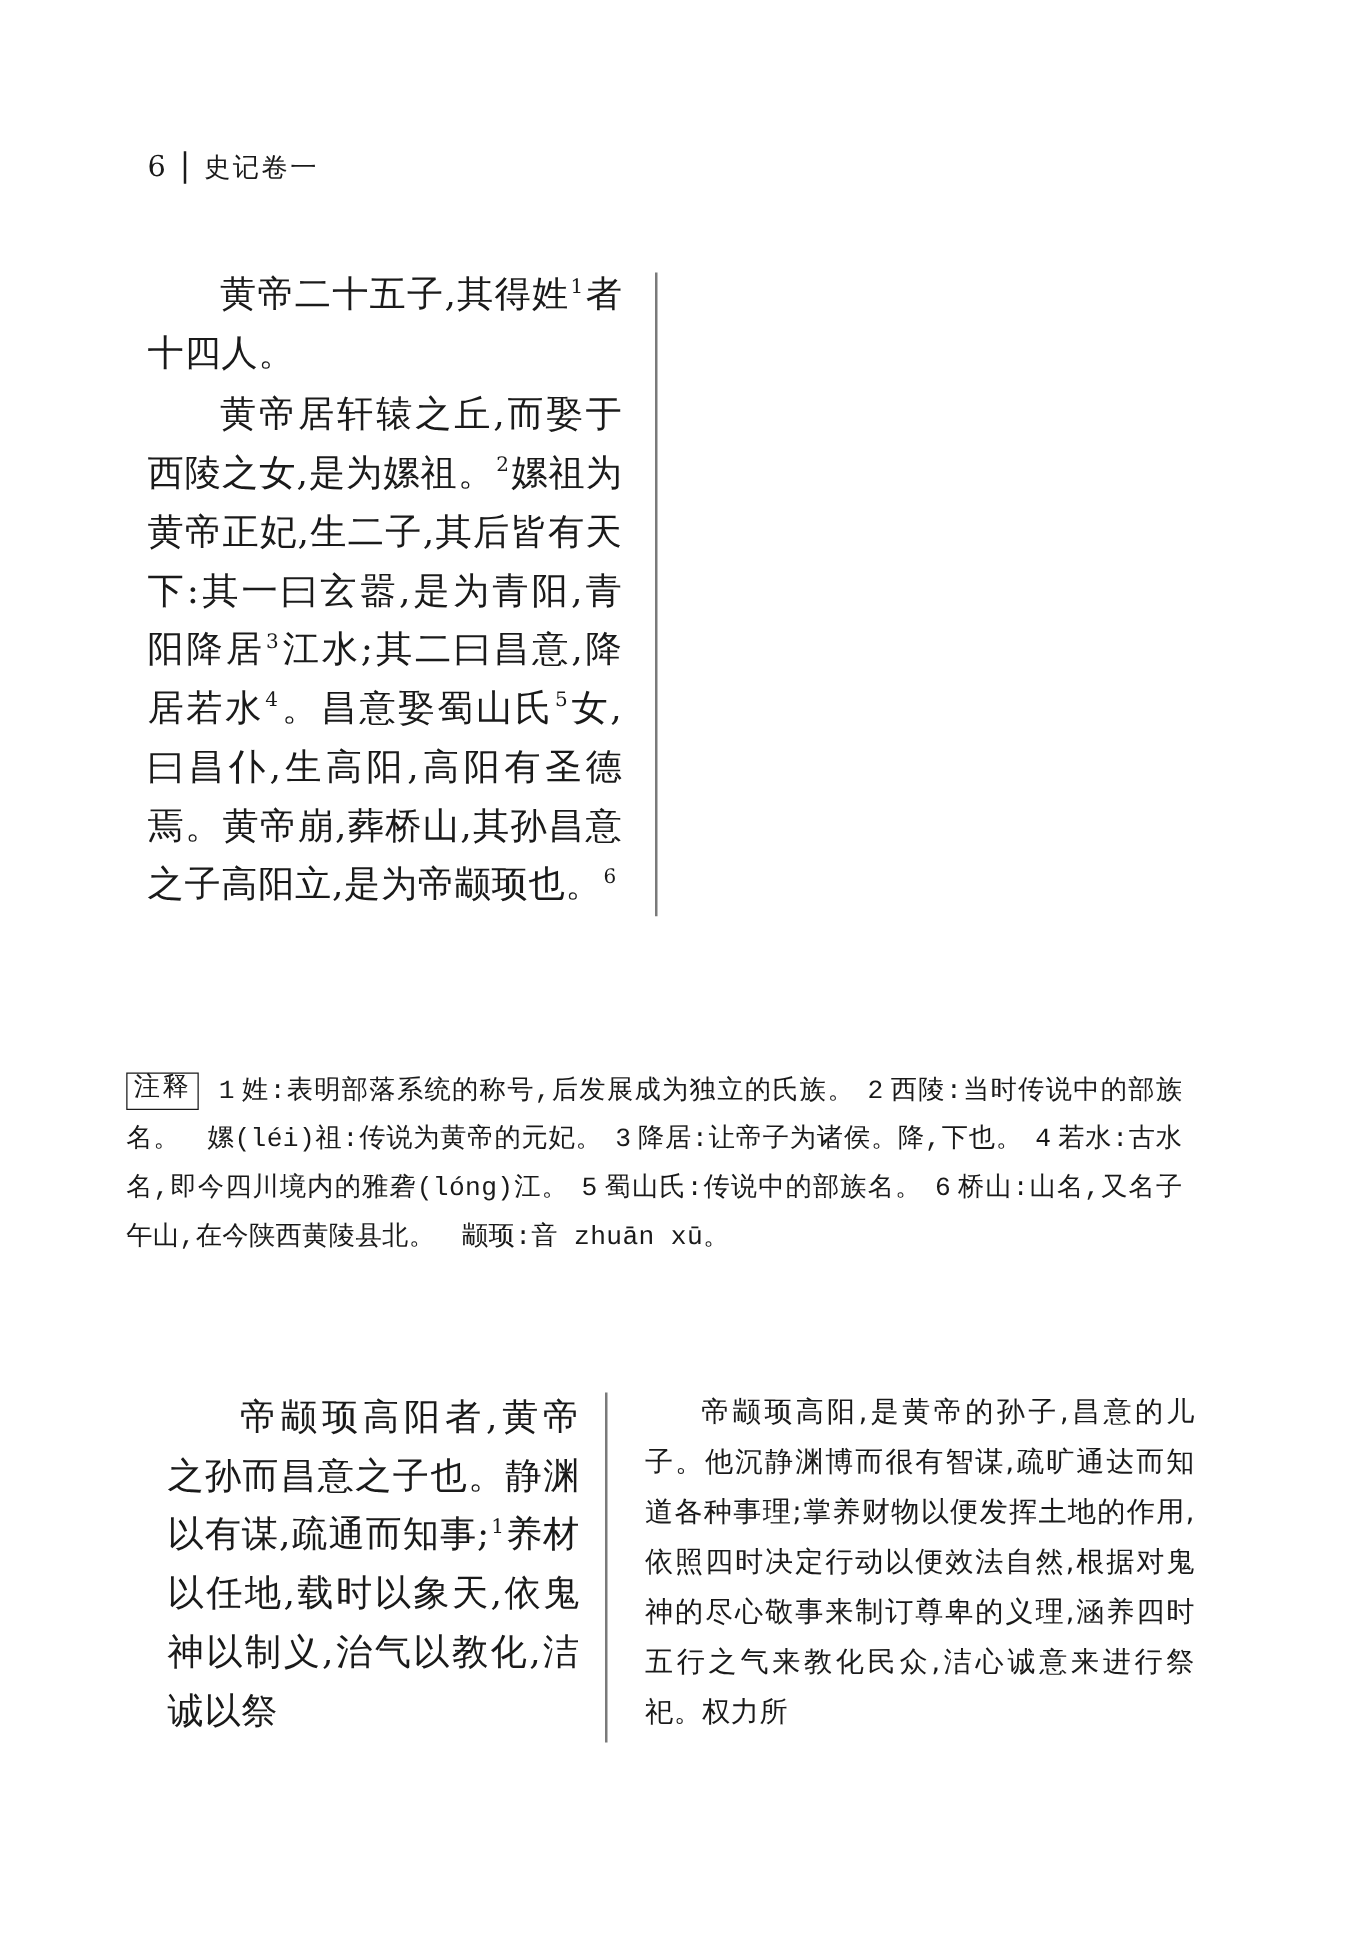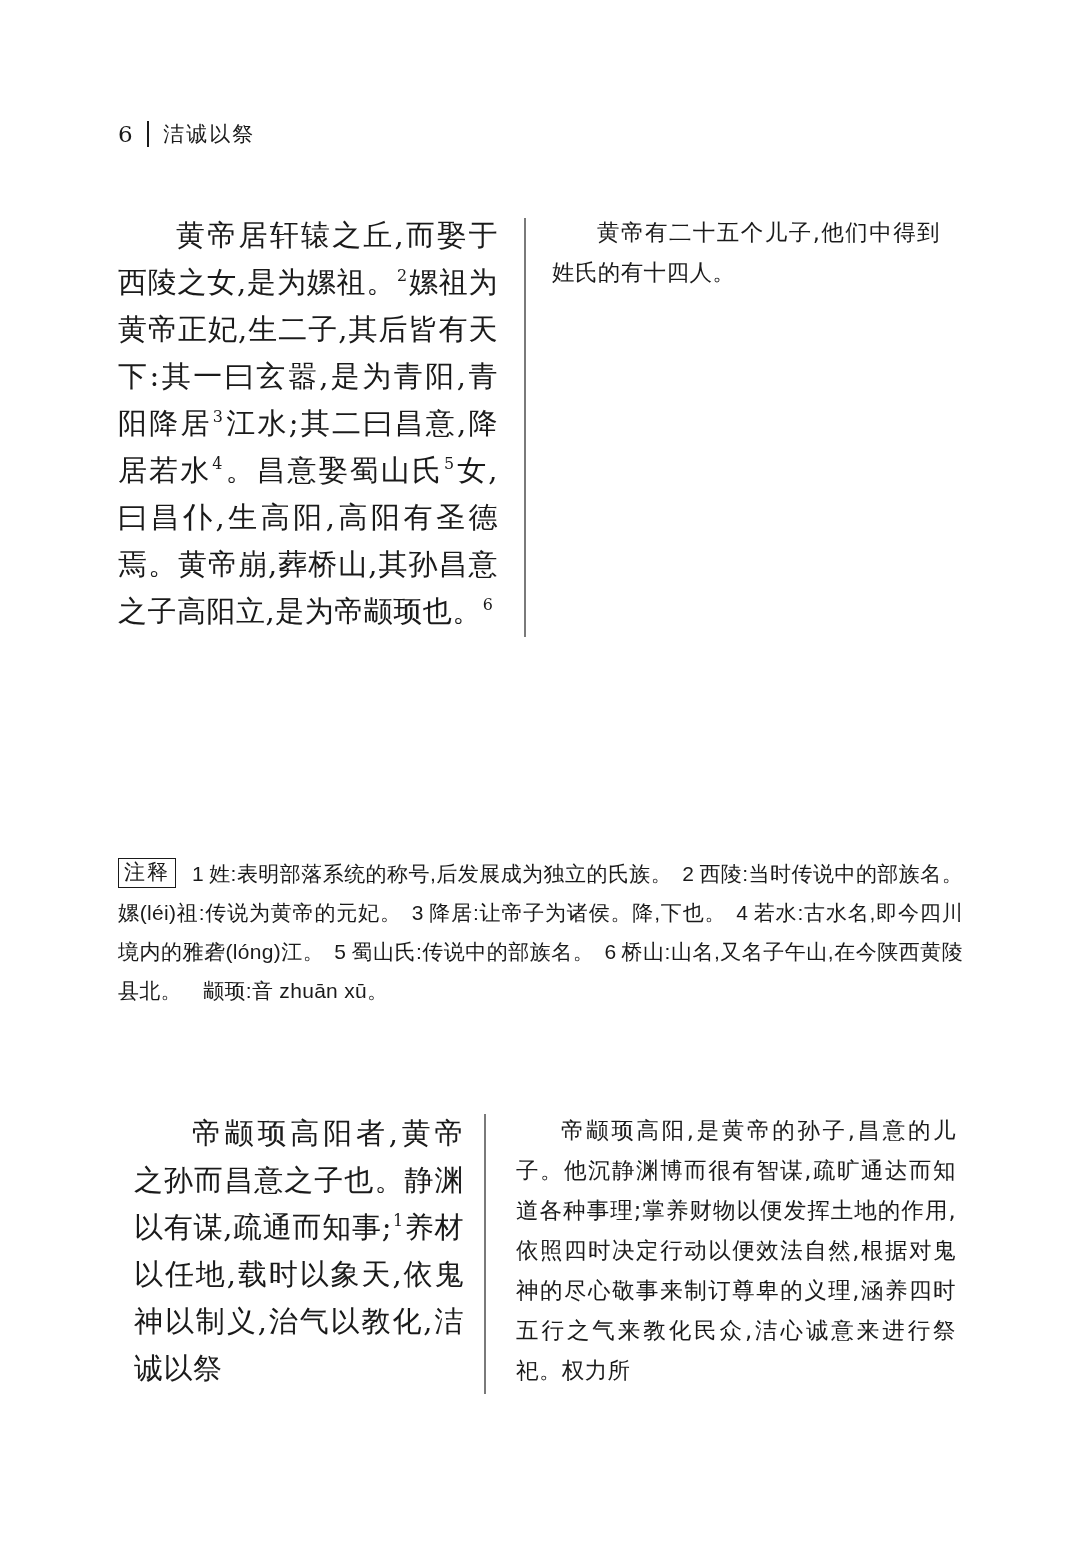--- a/index.html
+++ b/index.html
@@ -81,23 +81,23 @@
   sup {
     font-size: 0.55em;
     vertical-align: super;
     line-height: 0;
     padding: 0 1px;
   }
 
   
   .notes {
     position: absolute;
-    left: 118px;
+    left: 101px;
     width: 845px;
-    font-family: Liberation Sans, sans-serif;
+    font-family: Liberation Mono, monospace;
     font-size: 21px;
     line-height: 1.85;
     letter-spacing: 0.3px;
     text-align: justify;
   }
   .notes-label {
     display: inline-block;
     border: 1.5px solid #1a1a1a;
     padding: 0px 5px 2px 5px;
     margin-right: 16px;
@@ -115,30 +115,30 @@
   .block2 .divider { margin-top: 4px; }
 </style>
 </head>
 <body>
 
 <div class="page">
 
   <div class="header">
     <span class="pagenum">6</span>
     <span class="rule"></span>
-    <span class="chapter">洁诚以祭</span>
+    <span class="chapter">史记卷一</span>
   </div>
 
   <div class="block block1" style="top:212px; left:118px; width:845px;">
     <div class="col-src">
+      <p class="src-p">黄帝二十五子,其得姓<sup>1</sup>者十四人。</p>
       <p class="src-p">黄帝居轩辕之丘,而娶于西陵之女,是为嫘祖。<sup>2</sup>嫘祖为黄帝正妃,生二子,其后皆有天下:其一曰玄嚣,是为青阳,青阳降居<sup>3</sup>江水;其二曰昌意,降居若水<sup>4</sup>。昌意娶蜀山氏<sup>5</sup>女,曰昌仆,生高阳,高阳有圣德焉。黄帝崩,葬桥山,其孙昌意之子高阳立,是为帝颛顼也。<sup>6</sup></p>
     </div>
     <div class="divider"></div>
     <div class="col-trans">
-      <p class="trans-p">黄帝有二十五个儿子,他们中得到姓氏的有十四人。</p>
     </div>
   </div>
 
   <div class="notes" style="top:855px;">
     <span class="notes-label">注释</span><span id="notes-body"><span class="note-num" style="padding-left: 0px;">1</span><span>姓:表明部落系统的称号,后发展成为独立的氏族。</span><span class="note-num">2</span><span>西陵:当时传说中的部族名。　嫘(léi)祖:传说为黄帝的元妃。</span><span class="note-num">3</span><span>降居:让帝子为诸侯。降,下也。</span><span class="note-num">4</span><span>若水:古水名,即今四川境内的雅砻(lóng)江。</span><span class="note-num">5</span><span>蜀山氏:传说中的部族名。</span><span class="note-num">6</span><span>桥山:山名,又名子午山,在今陕西黄陵县北。　颛顼:音 zhuān xū。</span></span>
   </div>
 
   <div class="block block2" style="top:1110px; left:118px; width:845px;margin-left:16px;">
     <div class="col-src" style="width:330px;">
       <p class="src-p">帝颛顼高阳者,黄帝之孙而昌意之子也。静渊以有谋,疏通而知事;<sup>1</sup>养材以任地,载时以象天,依鬼神以制义,治气以教化,洁诚以祭</p>

